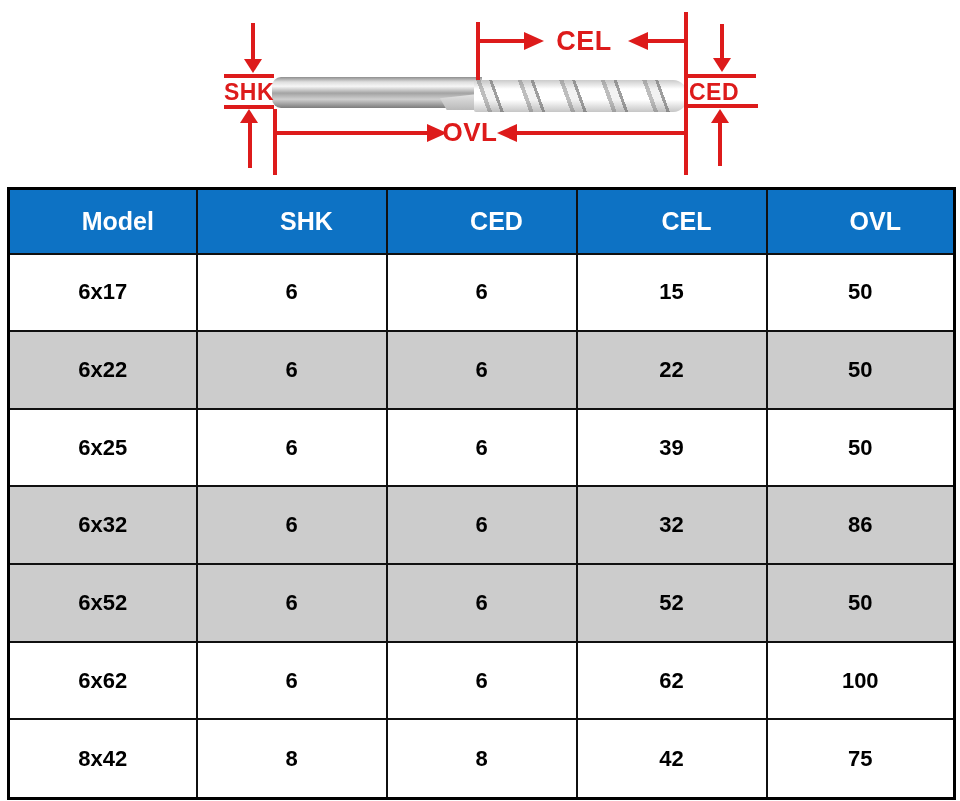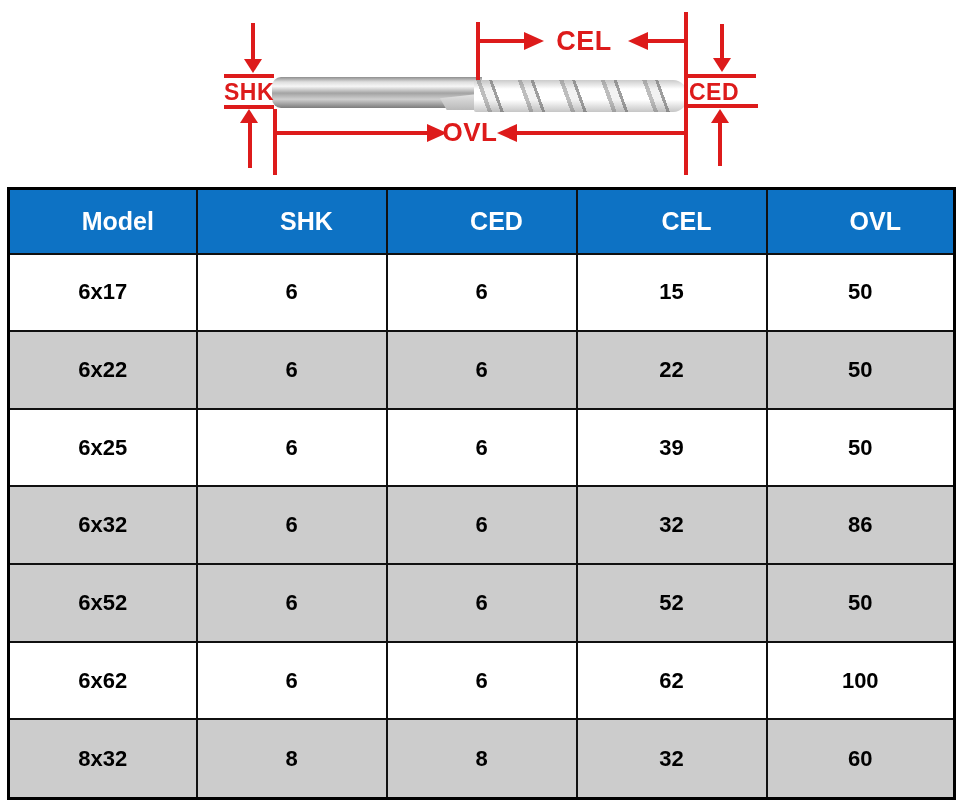--- a/index.html
+++ b/index.html
@@ -157,23 +157,23 @@
           <td>52</td>
           <td>50</td>
         </tr>
         <tr>
           <td>6x62</td>
           <td>6</td>
           <td>6</td>
           <td>62</td>
           <td>100</td>
         </tr>
-        <tr class="stripe">
-          <td>8x32</td>
+        <tr>
+          <td>8x42</td>
           <td>8</td>
           <td>8</td>
-          <td>32</td>
-          <td>60</td>
+          <td>42</td>
+          <td>75</td>
         </tr>
       </tbody>
   </table>
 
 </div>
 
 </body></html>

